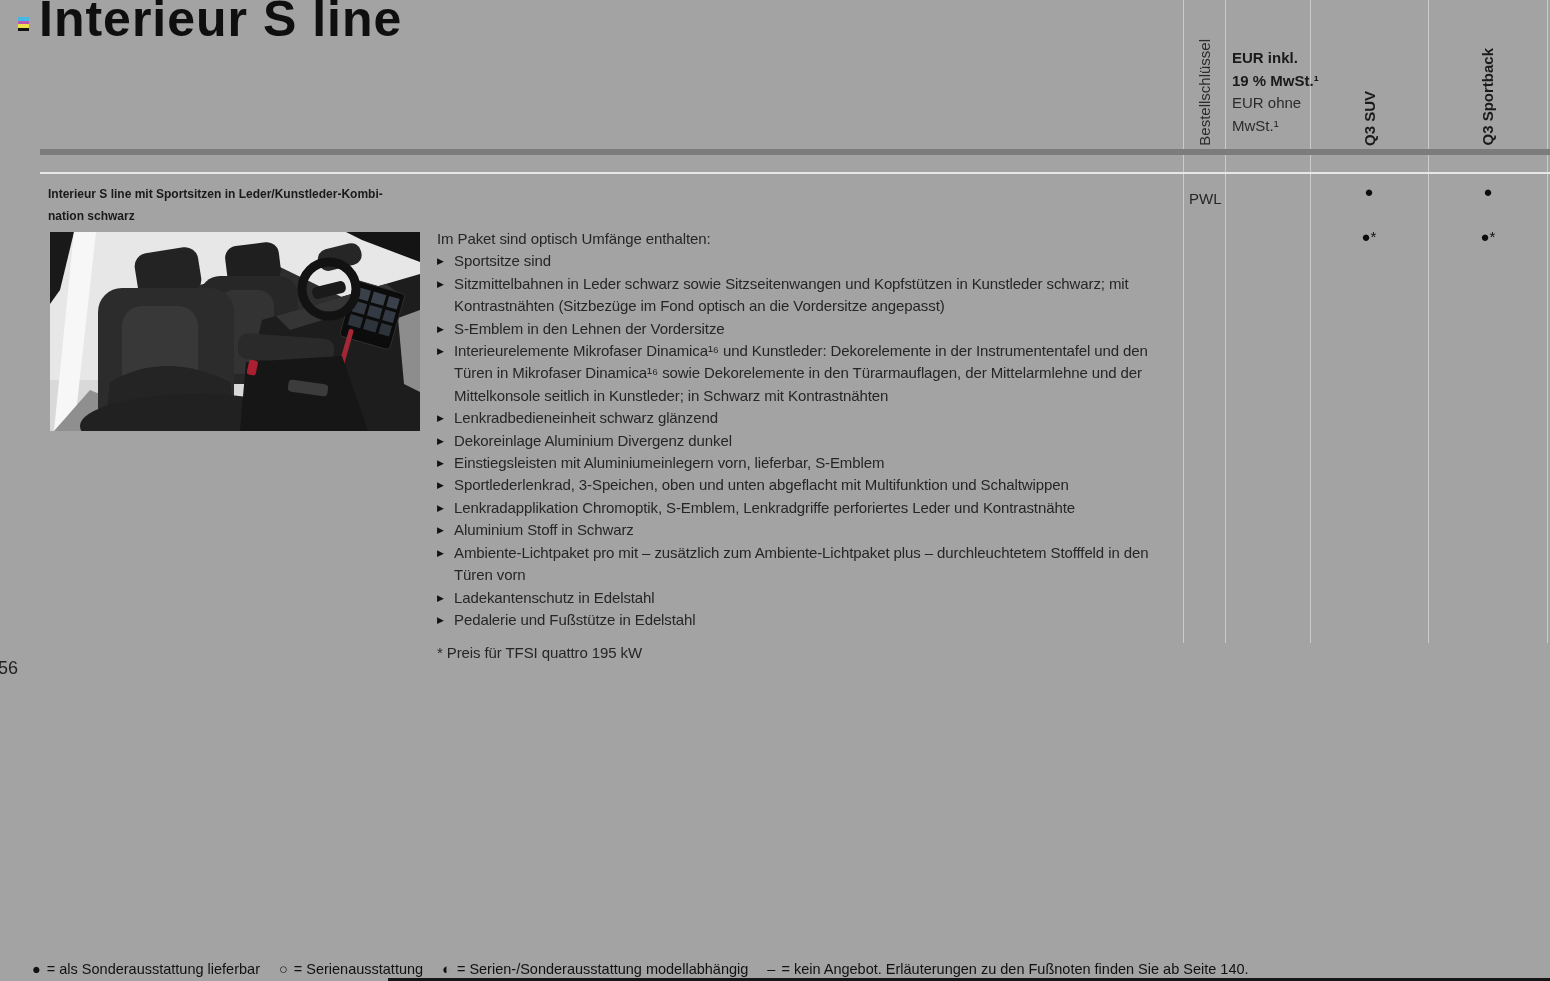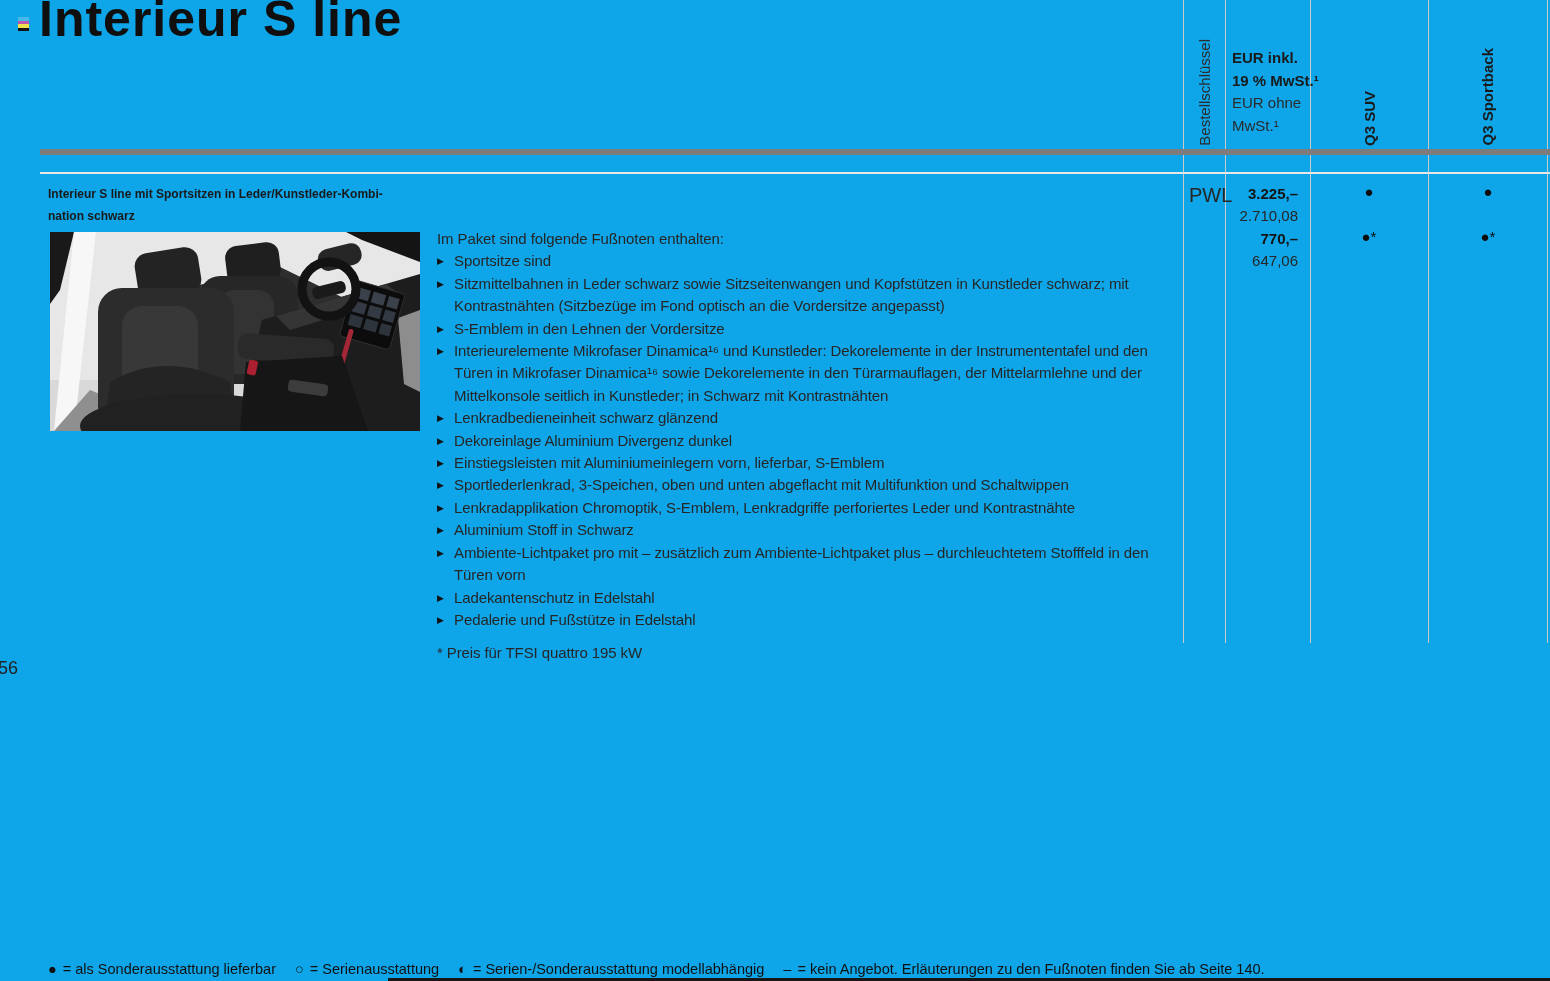--- a/index.html
+++ b/index.html
@@ -1,17 +1,17 @@
 <!DOCTYPE html>
 <html><head>
 <meta charset="utf-8">
 <style>
   html,body{margin:0;padding:0;background:#fff;}
   .page{
-    position:relative;width:1550px;height:981px;background:#0ea5e9;overflow:hidden;
+    position:relative;width:1550px;height:981px;background:#a3a3a3;overflow:hidden;
     font-family:"Liberation Sans","DejaVu Sans",sans-serif;color:#262626;
   }
   
   .color-mark{position:absolute;left:18px;top:17px;width:11px;height:14px;}
   .color-mark div{height:3.5px;}
   .cm-c{background:#45b8e8;}
   .cm-m{background:#bb58b2;}
   .cm-y{background:#efe04e;}
   .cm-k{background:#141414;}
 
@@ -48,34 +48,34 @@
 
   .photo{position:absolute;left:50px;top:232px;width:370px;height:199px;display:block;}
 
   .features{position:absolute;left:437px;top:228px;width:747px;font-size:15px;letter-spacing:-0.1px;line-height:22.4px;color:#262626;}
   .features .intro{margin:0;}
   .features ul{margin:0;padding:0;list-style:none;}
   .features li{position:relative;padding-left:17px;}
   .features .b{position:absolute;left:0;top:0;font-size:9px;line-height:22.4px;color:#111;}
   .features .footnote{margin-top:11px;}
 
-  .code{position:absolute;left:1189px;top:184px;font-size:20px;color:#262626;}
+  .code{position:absolute;left:1189px;top:190px;font-size:15px;color:#262626;}
   .prices{position:absolute;left:1228px;top:183px;width:70px;text-align:right;font-size:15px;line-height:22.4px;color:#262626;}
   .prices .p-bold{font-weight:bold;color:#141414;}
 
   .mark{position:absolute;width:118px;text-align:center;font-size:15px;color:#0d0d0d;}
   .m-suv1{left:1310px;top:183px;}
   .m-suv2{left:1310px;top:228px;}
   .m-sb1{left:1429px;top:183px;}
   .m-sb2{left:1429px;top:228px;}
 
   .page-num{position:absolute;left:-2px;top:658px;font-size:18px;color:#222;}
 
   .legend{
-    position:absolute;left:48px;top:961px;display:flex;gap:19px;align-items:baseline;
+    position:absolute;left:32px;top:961px;display:flex;gap:19px;align-items:baseline;
     font-size:14.5px;color:#111;white-space:nowrap;
   }
   .legend .sym{margin-right:6px;}
 
   .bottom-line{position:absolute;left:388px;top:978px;width:1162px;height:3px;background:#161616;}
 </style>
 </head>
 <body>
 
 <div class="page">
@@ -163,47 +163,41 @@
       <path d="M60,150 Q115,118 180,150 L186,199 L54,199 Z" fill="#242424"></path>
     </g>
     <ellipse cx="148" cy="194" rx="118" ry="32" fill="#212121"></ellipse>
     <rect x="188" y="104" width="96" height="26" rx="10" fill="#2a2a2a" transform="rotate(4 236 117)"></rect>
     <polygon points="196,130 292,124 318,199 190,199" fill="#161616"></polygon>
     <rect x="238" y="150" width="40" height="12" rx="4" fill="#3c3c3c" transform="rotate(8 258 156)"></rect>
     <rect x="198" y="128" width="9" height="15" rx="2.5" fill="#ab2030" transform="rotate(12 202 135)"></rect>
   </svg>
 
   <div class="features">
-    <div class="intro">Im Paket sind folgende Fußnoten enthalten:</div>
+    <div class="intro">Im Paket sind optisch Umfänge enthalten:</div>
     <ul>
       <li><span class="b">▶</span><span>Sportsitze sind</span></li>
       <li><span class="b">▶</span><span>Sitzmittelbahnen in Leder schwarz sowie Sitzseitenwangen und Kopfstützen in Kunstleder schwarz; mit Kontrastnähten (Sitzbezüge im Fond optisch an die Vordersitze angepasst)</span></li>
       <li><span class="b">▶</span><span>S-Emblem in den Lehnen der Vordersitze</span></li>
       <li><span class="b">▶</span><span>Interieurelemente Mikrofaser Dinamica¹⁶ und Kunstleder: Dekorelemente in der Instrumententafel und den Türen in Mikrofaser Dinamica¹⁶ sowie Dekorelemente in den Türarmauflagen, der Mittelarmlehne und der Mittelkonsole seitlich in Kunstleder; in Schwarz mit Kontrastnähten</span></li>
       <li><span class="b">▶</span><span>Lenkradbedieneinheit schwarz glänzend</span></li>
       <li><span class="b">▶</span><span>Dekoreinlage Aluminium Divergenz dunkel</span></li>
       <li><span class="b">▶</span><span>Einstiegsleisten mit Aluminiumeinlegern vorn, lieferbar, S-Emblem</span></li>
       <li><span class="b">▶</span><span>Sportlederlenkrad, 3-Speichen, oben und unten abgeflacht mit Multifunktion und Schaltwippen</span></li>
       <li><span class="b">▶</span><span>Lenkradapplikation Chromoptik, S-Emblem, Lenkradgriffe perforiertes Leder und Kontrastnähte</span></li>
       <li><span class="b">▶</span><span>Aluminium Stoff in Schwarz</span></li>
       <li><span class="b">▶</span><span>Ambiente-Lichtpaket pro mit – zusätzlich zum Ambiente-Lichtpaket plus – durchleuchtetem Stofffeld in den Türen vorn</span></li>
       <li><span class="b">▶</span><span>Ladekantenschutz in Edelstahl</span></li>
       <li><span class="b">▶</span><span>Pedalerie und Fußstütze in Edelstahl</span></li>
     </ul>
     <div class="footnote">* Preis für TFSI quattro 195 kW</div>
   </div>
 
   <div class="code">PWL</div>
 
-  <div class="prices">
-    <div class="p-bold">3.225,–</div>
-    <div>2.710,08</div>
-    <div class="p-bold">770,–</div>
-    <div>647,06</div>
-  </div>
 
   <div class="mark m-suv1">●</div>
   <div class="mark m-suv2">●*</div>
   <div class="mark m-sb1">●</div>
   <div class="mark m-sb2">●*</div>
 
   <div class="page-num">56</div>
 
   <div class="legend">
     <span><span class="sym">●</span><span>= als Sonderausstattung lieferbar</span></span>

